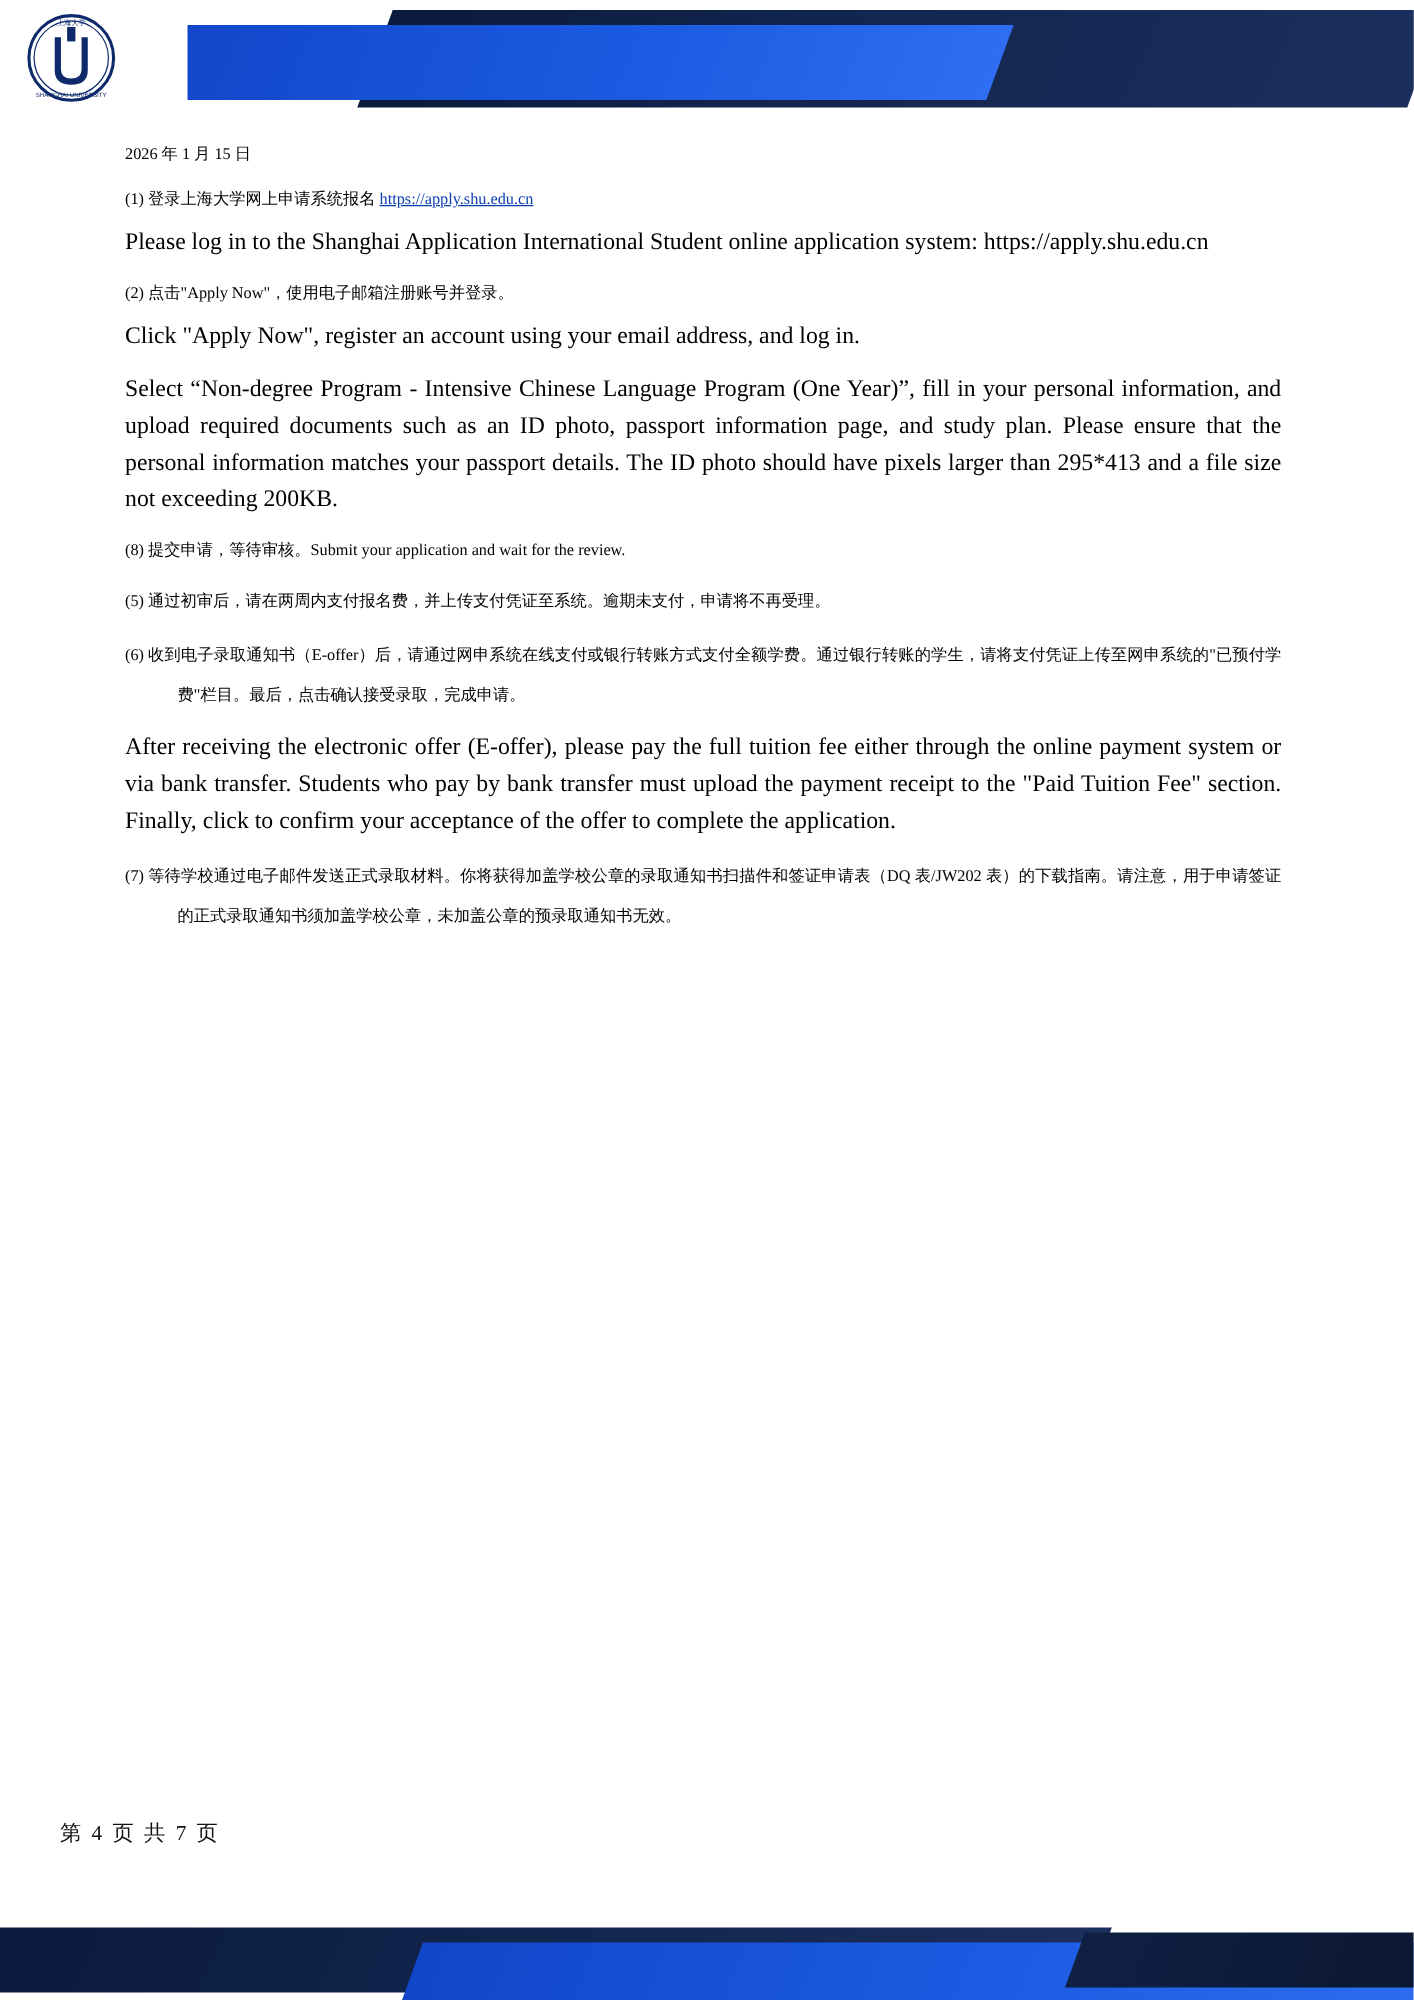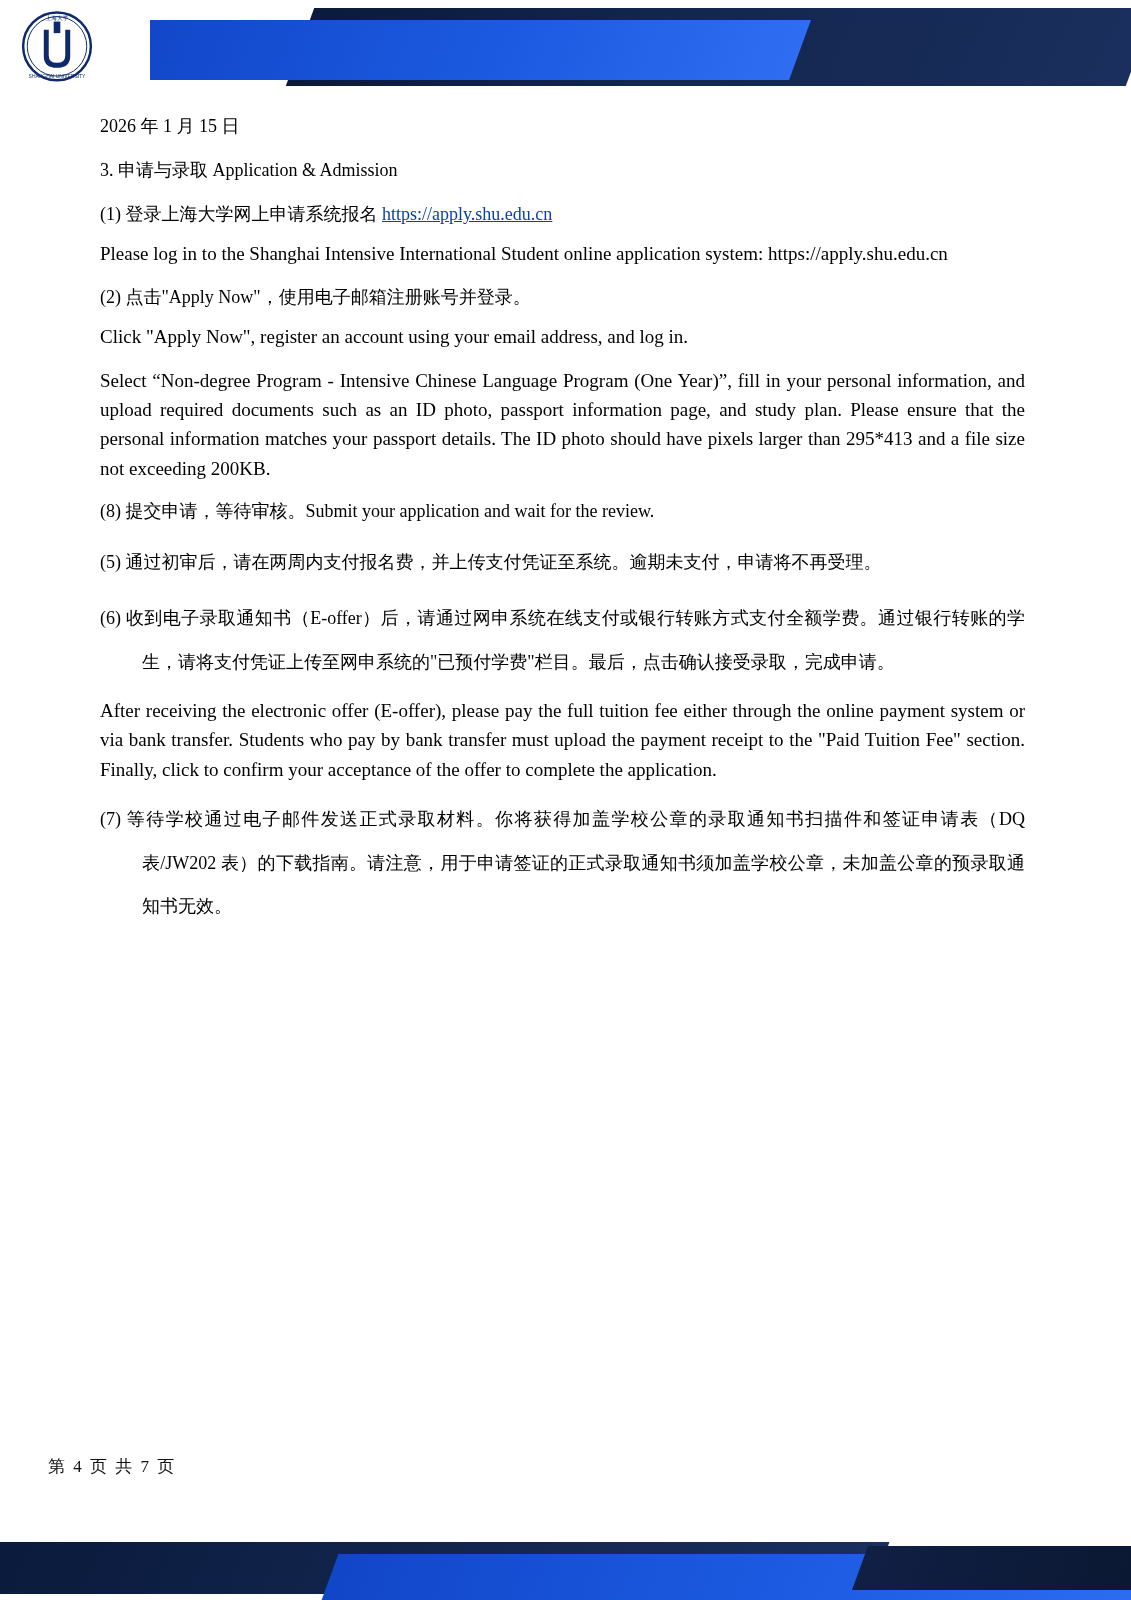--- a/index.html
+++ b/index.html
@@ -96,21 +96,21 @@
   }
 
   
   .page {
     position: absolute;
     top: 112px;
     left: 100px;
     width: 925px;
   }
   .para {
-    font-size: 18px;
+    font-size: 13px;
     line-height: 1.62;
     margin: 0 0 15px 0;
     text-align: justify;
   }
   .para.en {
     font-size: 19px;
     line-height: 1.55;
     margin-bottom: 14px;
   }
   .para.cn-wide {
@@ -155,27 +155,26 @@
     <text x="50" y="12" font-size="7" text-anchor="middle" fill="#0e2a6b" font-family="'Liberation Sans', sans-serif">上海大学</text>
     <text x="50" y="82" font-size="6" text-anchor="middle" fill="#0e2a6b" font-family="'Liberation Sans', sans-serif">SHANGHAI UNIVERSITY</text>
   </svg>
 </div>
 
 <div class="page">
 
   <p class="para">2026 年 1 月 15 日</p>
 
 
-  <p class="para">3.   申请与录取 Application &amp; Admission</p>
 
   <p class="para tight">
     <span>(1)  登录上海大学网上申请系统报名 </span><a class="link" href="#">https://apply.shu.edu.cn</a>
   </p>
 
-  <p class="para en">Please log in to the Shanghai Intensive International Student online application system: https://apply.shu.edu.cn</p>
+  <p class="para en">Please log in to the Shanghai Application International Student online application system: https://apply.shu.edu.cn</p>
 
   <p class="para tight">(2)  点击"Apply Now"，使用电子邮箱注册账号并登录。</p>
 
   <p class="para en">Click "Apply Now", register an account using your email address, and log in.</p>
 
 
   <p class="para en">Select “Non-degree Program - Intensive Chinese Language Program (One Year)”, fill in your personal information, and upload required documents such as an ID photo, passport information page, and study plan. Please ensure that the personal information matches your passport details. The ID photo should have pixels larger than 295*413 and a file size not exceeding 200KB.</p>
 
   <p class="para">(8)  提交申请，等待审核。Submit your application and wait for the review.</p>
 

